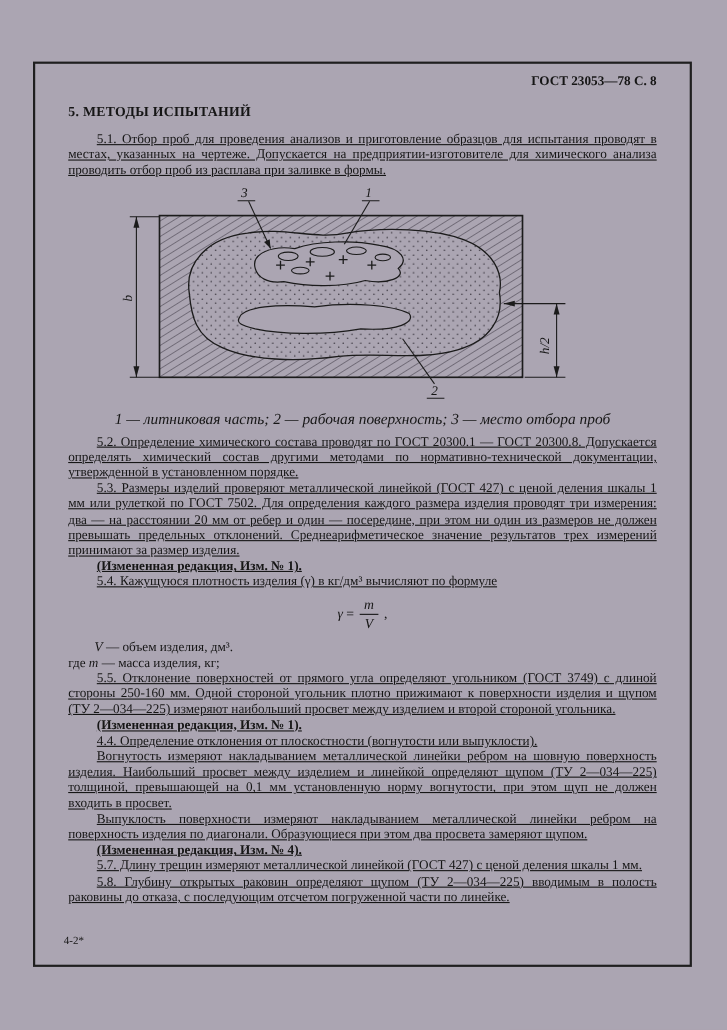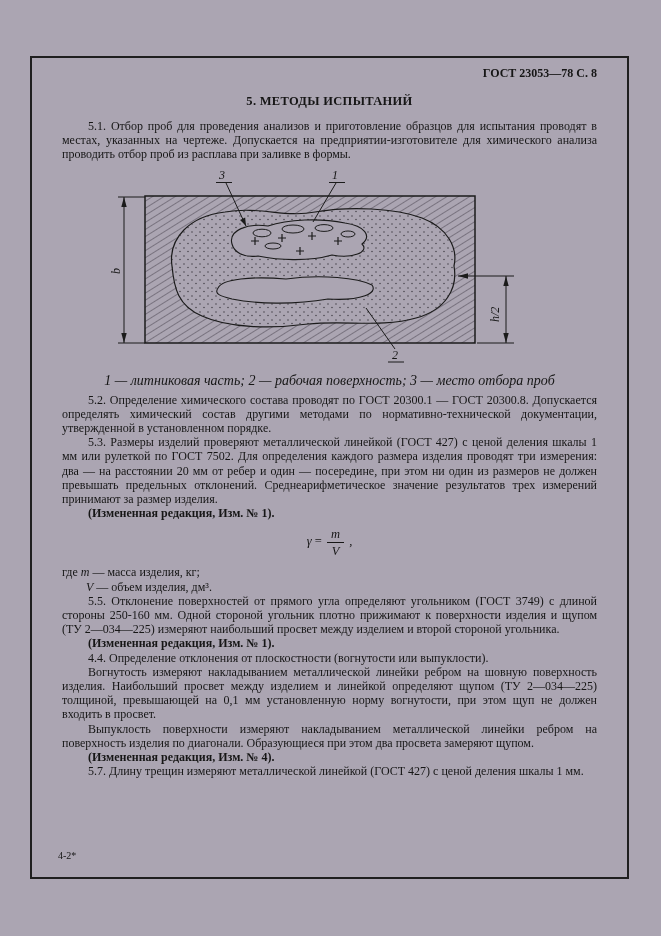--- a/index.html
+++ b/index.html
@@ -9,22 +9,22 @@
     font-family:"Liberation Serif","DejaVu Serif",serif;
     color:#161616;
   }
   .page{position:relative;width:585px;height:936px;background:#aba5b2;}
   .frame{
     position:absolute;left:30px;top:56px;width:599px;height:823px;
     box-sizing:border-box;border:2px solid #1f1f1f;
     padding:8px 30px 40px 30px;overflow:hidden;
   }
   .doc-header{text-align:right;font-weight:bold;font-size:12px;line-height:14px;}
-  .doc-title{text-align:center;font-weight:bold;font-size:12.5px;margin:14px 0 10px 0;letter-spacing:.3px;}
-  .para{margin:0;font-size:12px;line-height:14.2px;text-align:justify;text-indent:26px;}
+  .doc-title{font-weight:bold;font-size:12.5px;margin:14px 0 10px 0;letter-spacing:.3px;}
+  .para{margin:0;font-size:12px;line-height:14.2px;text-align:justify;text-indent:26px;text-decoration:underline;}
   .bold{font-weight:bold;}
   .figure{text-align:center;margin:4px 0 6px 0;}
   .fig-svg{display:inline-block;}
   .fig-svg text{font:italic 12px "Liberation Serif","DejaVu Serif",serif;fill:#161616;}
   .fig-caption{font-size:14px;font-style:italic;text-align:center;margin-top:2px;line-height:13px;}
   .formula{text-align:center;font-size:12.5px;margin:7px 0;line-height:14px;}
   .it{font-style:italic;}
   .frac{display:inline-block;vertical-align:middle;text-align:center;margin:0 2px;}
   .frac .num{display:block;border-bottom:1px solid #161616;padding:0 4px 1px 4px;}
   .frac .den{display:block;padding-top:1px;}
@@ -121,34 +121,36 @@
         </g>
         <text transform="rotate(-90 389 156)" x="389" y="156">h/2</text>
       </svg>
 
       <div class="fig-caption">1 — литниковая часть; 2 — рабочая поверхность; 3 — место отбора проб</div>
     </div>
 
     <p class="para">5.2. Определение химического состава проводят по ГОСТ 20300.1 — ГОСТ 20300.8. Допускается определять химический состав другими методами по нормативно-технической документации, утвержденной в установленном порядке.</p>
     <p class="para">5.3. Размеры изделий проверяют металлической линейкой (ГОСТ 427) с ценой деления шкалы 1 мм или рулеткой по ГОСТ 7502. Для определения каждого размера изделия проводят три измерения: два — на расстоянии 20 мм от ребер и один — посередине, при этом ни один из размеров не должен превышать предельных отклонений. Среднеарифметическое значение результатов трех измерений принимают за размер изделия.</p>
     <p class="para bold">(Измененная редакция, Изм. № 1).</p>
+    <p class="para">5.4. Кажущуюся плотность изделия (γ) в кг/дм³ вычисляют по формуле</p>
 
     <div class="formula">
       <span class="it">γ</span>
       <span>=</span>
       <span class="frac"><span class="num it">m</span><span class="den it">V</span></span>
       <span>,</span>
     </div>
 
+    <p class="where-line where-2"><span class="it">V</span><span> — объем изделия, дм³.</span></p>
     <p class="where-line"><span>где </span><span class="it">m</span><span> — масса изделия, кг;</span></p>
-    <p class="where-line where-2"><span class="it">V</span><span> — объем изделия, дм³.</span></p>
 
     <p class="para">5.5. Отклонение поверхностей от прямого угла определяют угольником (ГОСТ 3749) с длиной стороны 250-160 мм. Одной стороной угольник плотно прижимают к поверхности изделия и щупом (ТУ 2—034—225) измеряют наибольший просвет между изделием и второй стороной угольника.</p>
     <p class="para bold">(Измененная редакция, Изм. № 1).</p>
     <p class="para">4.4. Определение отклонения от плоскостности (вогнутости или выпуклости).</p>
     <p class="para">Вогнутость измеряют накладыванием металлической линейки ребром на шовную поверхность изделия. Наибольший просвет между изделием и линейкой определяют щупом (ТУ 2—034—225) толщиной, превышающей на 0,1 мм установленную норму вогнутости, при этом щуп не должен входить в просвет.</p>
     <p class="para">Выпуклость поверхности измеряют накладыванием металлической линейки ребром на поверхность изделия по диагонали. Образующиеся при этом два просвета замеряют щупом.</p>
     <p class="para bold">(Измененная редакция, Изм. № 4).</p>
     <p class="para">5.7. Длину трещин измеряют металлической линейкой (ГОСТ 427) с ценой деления шкалы 1 мм.</p>
+    <p class="para">5.8. Глубину открытых раковин определяют щупом (ТУ 2—034—225) вводимым в полость раковины до отказа, с последующим отсчетом погруженной части по линейке.</p>
 
     <div class="footer-sig">4-2*</div>
   </div>
 </div>
 
 </body></html>

